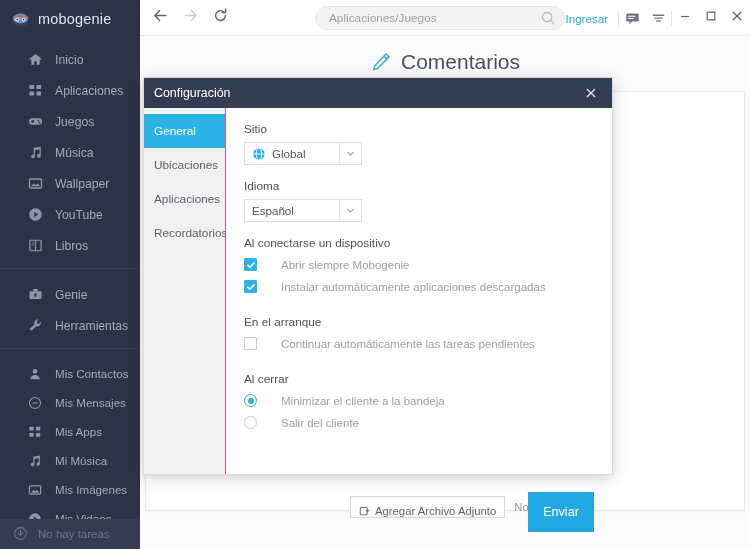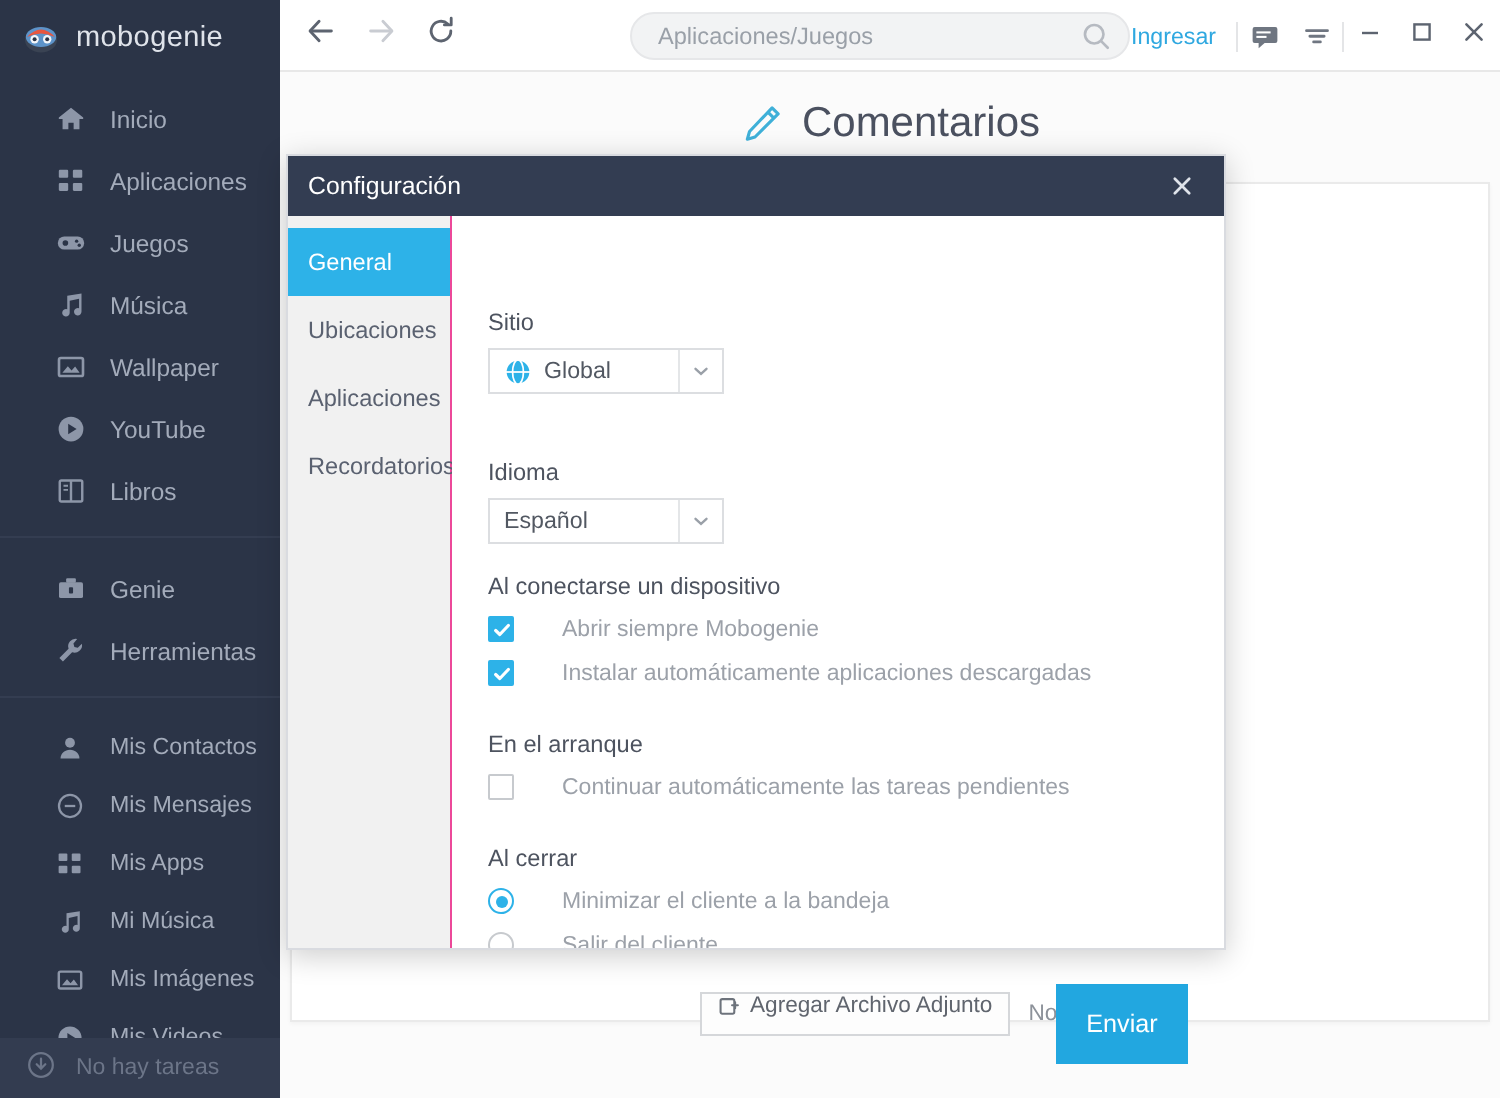--- a/index.html
+++ b/index.html
@@ -172,21 +172,21 @@
     position: absolute; left: 140px; top: 492px;
     width: 610px; height: 30px;
     display: flex; align-items: center;
     padding-left: 210px;
     gap: 0;
   }
   .attach-btn {
     height: 22px;
     border: 1px solid #d5d7da;
     background: #fdfdfd;
-    display: flex; align-items: flex-start;
+    display: flex; align-items: flex-end;
     gap: 4px;
     padding: 0 8px;
     font-size: 11.3px;
     color: #60656e;
     cursor: pointer;
   }
   .attach-btn .clip { color: #6d737c; display: flex; }
   .no-exist {
     font-size: 11.3px;
     color: #8d929a;
@@ -256,21 +256,20 @@
   .modal-pane {
     flex: 1 1 auto;
     padding: 14px 18px 0 18px;
     background: #fff;
     overflow: hidden;
   }
   .fld-label {
     font-size: 11.8px;
     color: #4d535f;
     margin-bottom: 6px;
-    margin-top: 32px;
   }
   .select {
     width: 118px; height: 23px;
     border: 1px solid #dcdee1;
     background: #fff;
     display: flex; align-items: center;
     cursor: pointer;
     margin-bottom: 14px;
   }
   .select .sv {

